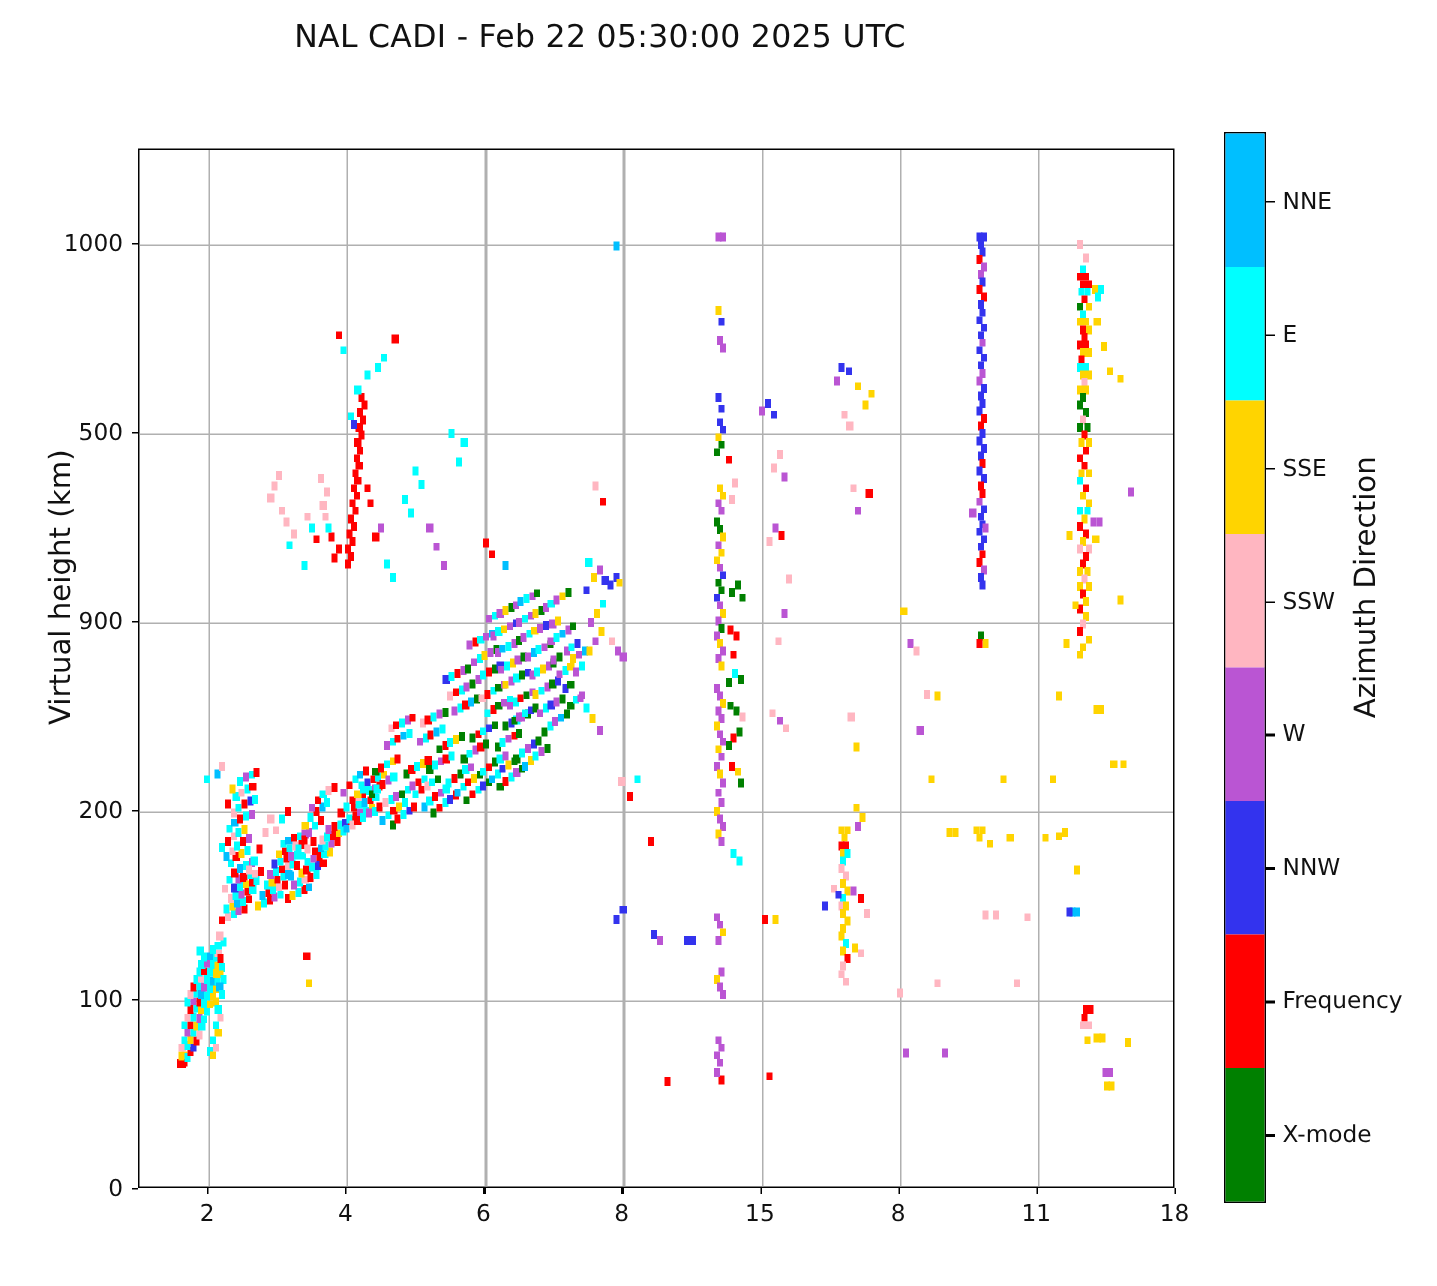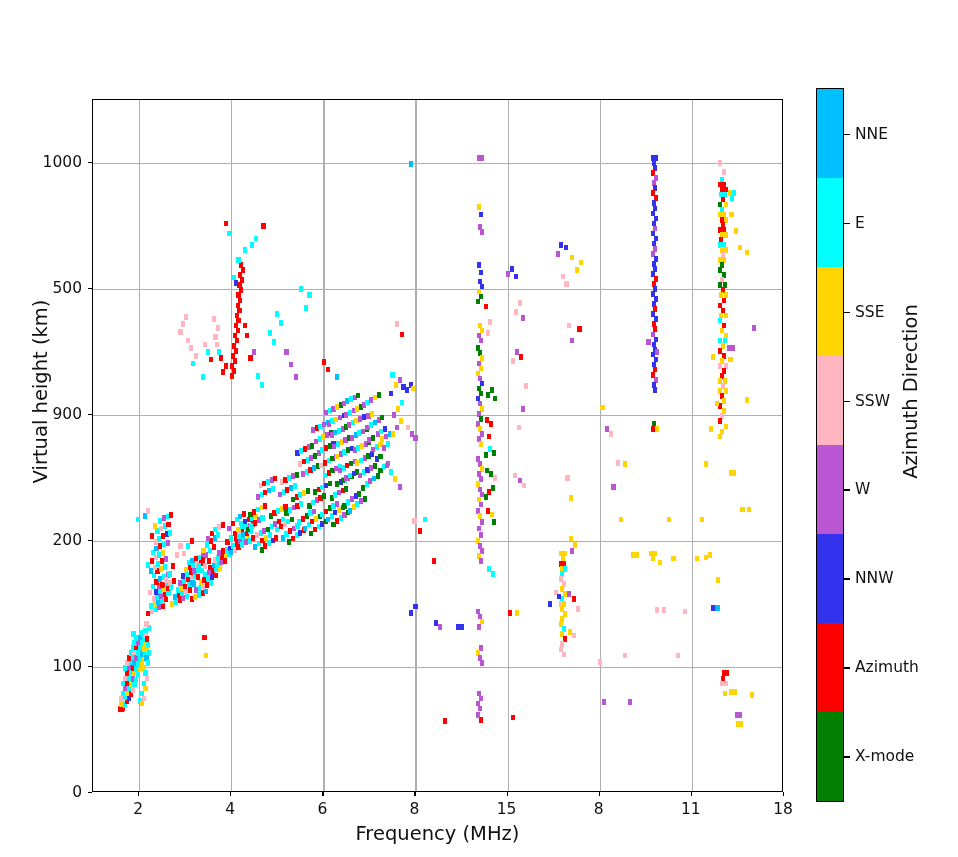--- a/index.html
+++ b/index.html
@@ -63,20 +63,21 @@
     position:absolute; left:780px; top:380px; width:260px;
     text-align:center; font-size:19.5px; color:#111;
     transform:rotate(-90deg); transform-origin:50% 50%;
   }
 </style>
 </head>
 <body>
 
 <div id="root">
 
+  <div id="title">NAL CADI - Feb 22 05:30:00 2025 UTC</div>
 
   <div id="plot">
     <div id="grid">
         <div class="gl v" style="left: 46.0667px;"></div>
         <div class="gl v" style="left: 138.2px;"></div>
         <div class="gl v" style="left: 230.333px;"></div>
         <div class="gl v" style="left: 322.467px;"></div>
         <div class="gl v" style="left: 414.6px;"></div>
         <div class="gl v" style="left: 506.733px;"></div>
         <div class="gl v" style="left: 598.867px;"></div>
@@ -1110,21 +1111,20 @@
         <div class="pt" style="left: 537.828px; top: 452.025px; width: 4.146px; height: 5.67px; background: rgb(255, 212, 0);"></div>
         <div class="pt" style="left: 541.514px; top: 452.025px; width: 4.146px; height: 5.67px; background: rgb(255, 212, 0);"></div>
         <div class="pt" style="left: 362.775px; top: 523.845px; width: 4.146px; height: 5.67px; background: rgb(51, 51, 238);"></div>
         <div class="pt" style="left: 366.46px; top: 523.845px; width: 4.146px; height: 5.67px; background: rgb(51, 51, 238);"></div>
       </div>
   </div>
 
   <div id="axis-x"></div>
   <div id="axis-y"></div>
 
-  <div id="xlabel">Frequency (MHz)</div>
   <div id="ylabel">Virtual height (km)</div>
 
   <div id="cbar">
       <div class="cseg" style="background: rgb(0, 191, 255);"></div>
       <div class="cseg" style="background: rgb(0, 255, 255);"></div>
       <div class="cseg" style="background: rgb(255, 212, 0);"></div>
       <div class="cseg" style="background: rgb(255, 182, 193);"></div>
       <div class="cseg" style="background: rgb(186, 85, 211);"></div>
       <div class="cseg" style="background: rgb(51, 51, 238);"></div>
       <div class="cseg" style="background: rgb(255, 0, 0);"></div>
@@ -1137,21 +1137,21 @@
       <div class="cblab" style="top: 134.625px;">E</div>
       <div class="cbtick" style="top: 223.575px;"></div>
       <div class="cblab" style="top: 223.575px;">SSE</div>
       <div class="cbtick" style="top: 312.525px;"></div>
       <div class="cblab" style="top: 312.525px;">SSW</div>
       <div class="cbtick" style="top: 401.475px;"></div>
       <div class="cblab" style="top: 401.475px;">W</div>
       <div class="cbtick" style="top: 490.425px;"></div>
       <div class="cblab" style="top: 490.425px;">NNW</div>
       <div class="cbtick" style="top: 579.375px;"></div>
-      <div class="cblab" style="top: 579.375px;">Azimuth</div>
+      <div class="cblab" style="top: 579.375px;">Frequency</div>
       <div class="cbtick" style="top: 668.325px;"></div>
       <div class="cblab" style="top: 668.325px;">X-mode</div>
     </div>
   <div id="cbtitle">Azimuth Direction</div>
 
 <div class="tick x" style="left: 138.067px; top: 792px;"></div>
     <div class="tlab x" style="left: 138.067px; top: 800px;">2</div>
     <div class="tick x" style="left: 230.2px; top: 792px;"></div>
     <div class="tlab x" style="left: 230.2px; top: 800px;">4</div>
     <div class="tick x" style="left: 322.333px; top: 792px;"></div>

